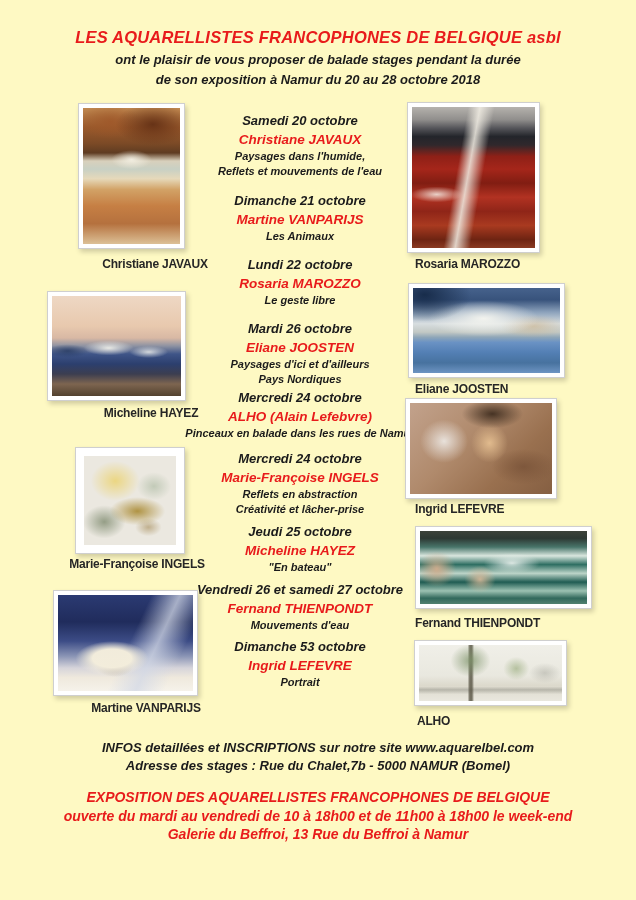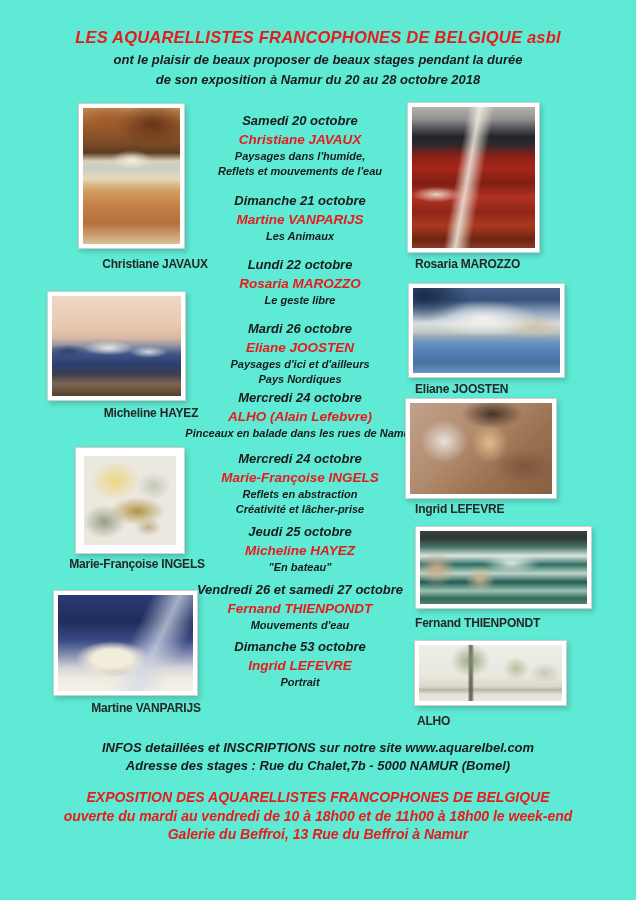--- a/index.html
+++ b/index.html
@@ -1,17 +1,17 @@
 <!DOCTYPE html>
 <html><head>
 <meta charset="utf-8">
 <style>
   html,body{margin:0;padding:0;background:#ffffff;}
   .poster{
-    position:relative;width:636px;height:900px;background:#5eead4;overflow:hidden;
+    position:relative;width:636px;height:900px;background:#fef9c3;overflow:hidden;
     font-family:"Liberation Sans",sans-serif;
   }
   
   .title{
     position:absolute;top:28px;left:0;width:636px;text-align:center;
     font-size:16.5px;font-weight:bold;font-style:italic;color:#e81b1b;letter-spacing:.2px;
   }
   .subtitle{
     position:absolute;left:0;width:636px;text-align:center;
     font-size:13px;font-weight:bold;font-style:italic;color:#1b1b1b;
@@ -90,21 +90,21 @@
     linear-gradient(90deg, rgba(0,0,0,0) 34%, rgba(86,82,66,.8) 35.5%, rgba(86,82,66,.8) 37%, rgba(0,0,0,0) 38.5%),
     linear-gradient(180deg, rgba(120,120,110,0) 74%, rgba(120,120,110,.4) 80%, rgba(120,120,110,0) 88%),
     linear-gradient(180deg,#f0efe8 0%,#e9e8df 55%,#dcd9cc 72%,#e9e7de 100%);}
 </style>
 </head>
 <body>
 
 <div class="poster">
 
   <div class="title">LES AQUARELLISTES FRANCOPHONES DE BELGIQUE asbl</div>
-  <div class="subtitle" style="top:52px">ont le plaisir de beaux proposer de beaux stages pendant la durée</div>
+  <div class="subtitle" style="top:52px">ont le plaisir de vous proposer de balade stages pendant la durée</div>
   <div class="subtitle" style="top:72px">de son exposition à Namur du 20 au 28 octobre 2018</div>
 
   <div class="stage" style="top:112px">
     <div class="s-date">Samedi 20 octobre</div>
     <div class="s-artist">Christiane JAVAUX</div>
     <div class="s-desc">Paysages dans l'humide,</div>
     <div class="s-desc">Reflets et mouvements de l'eau</div>
   </div>
 
   <div class="stage" style="top:192px">

